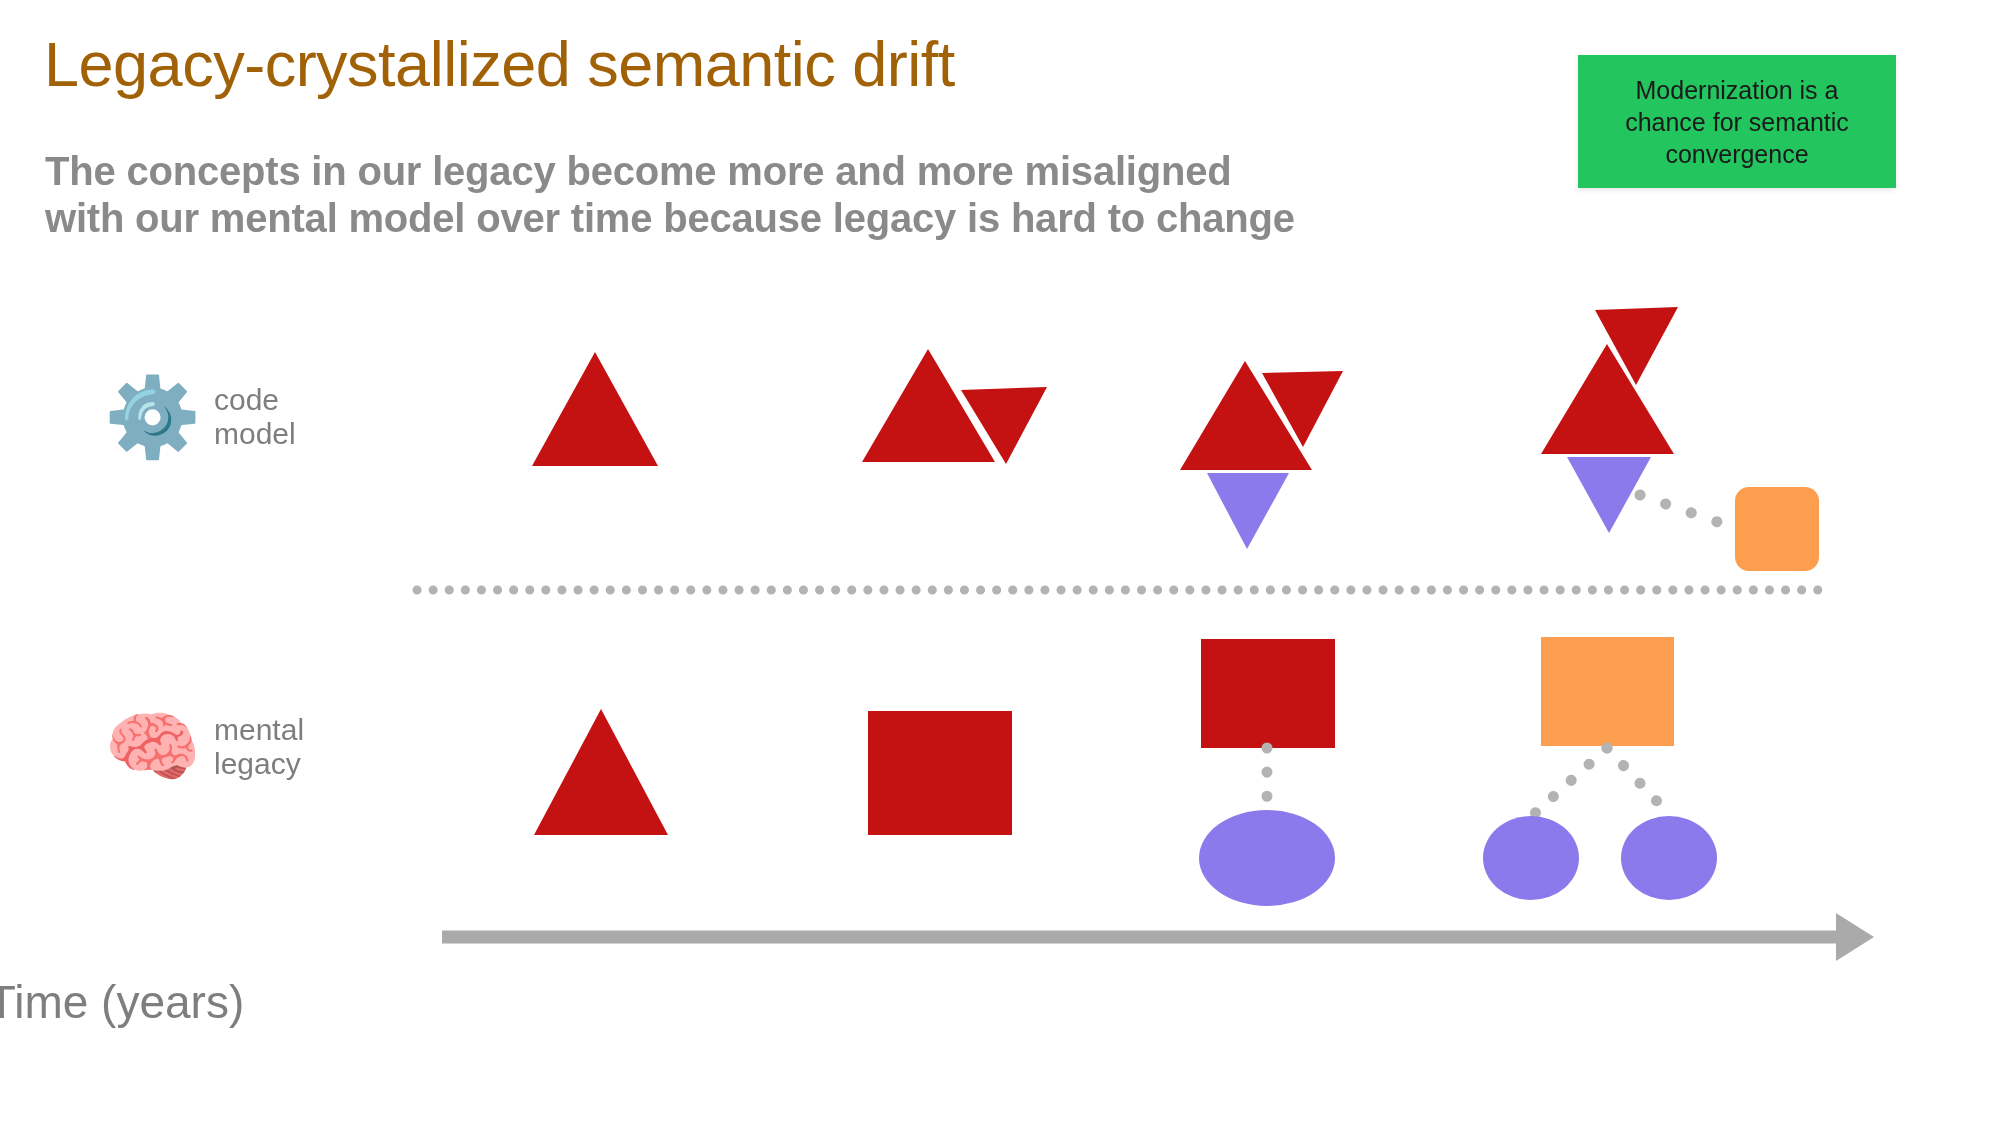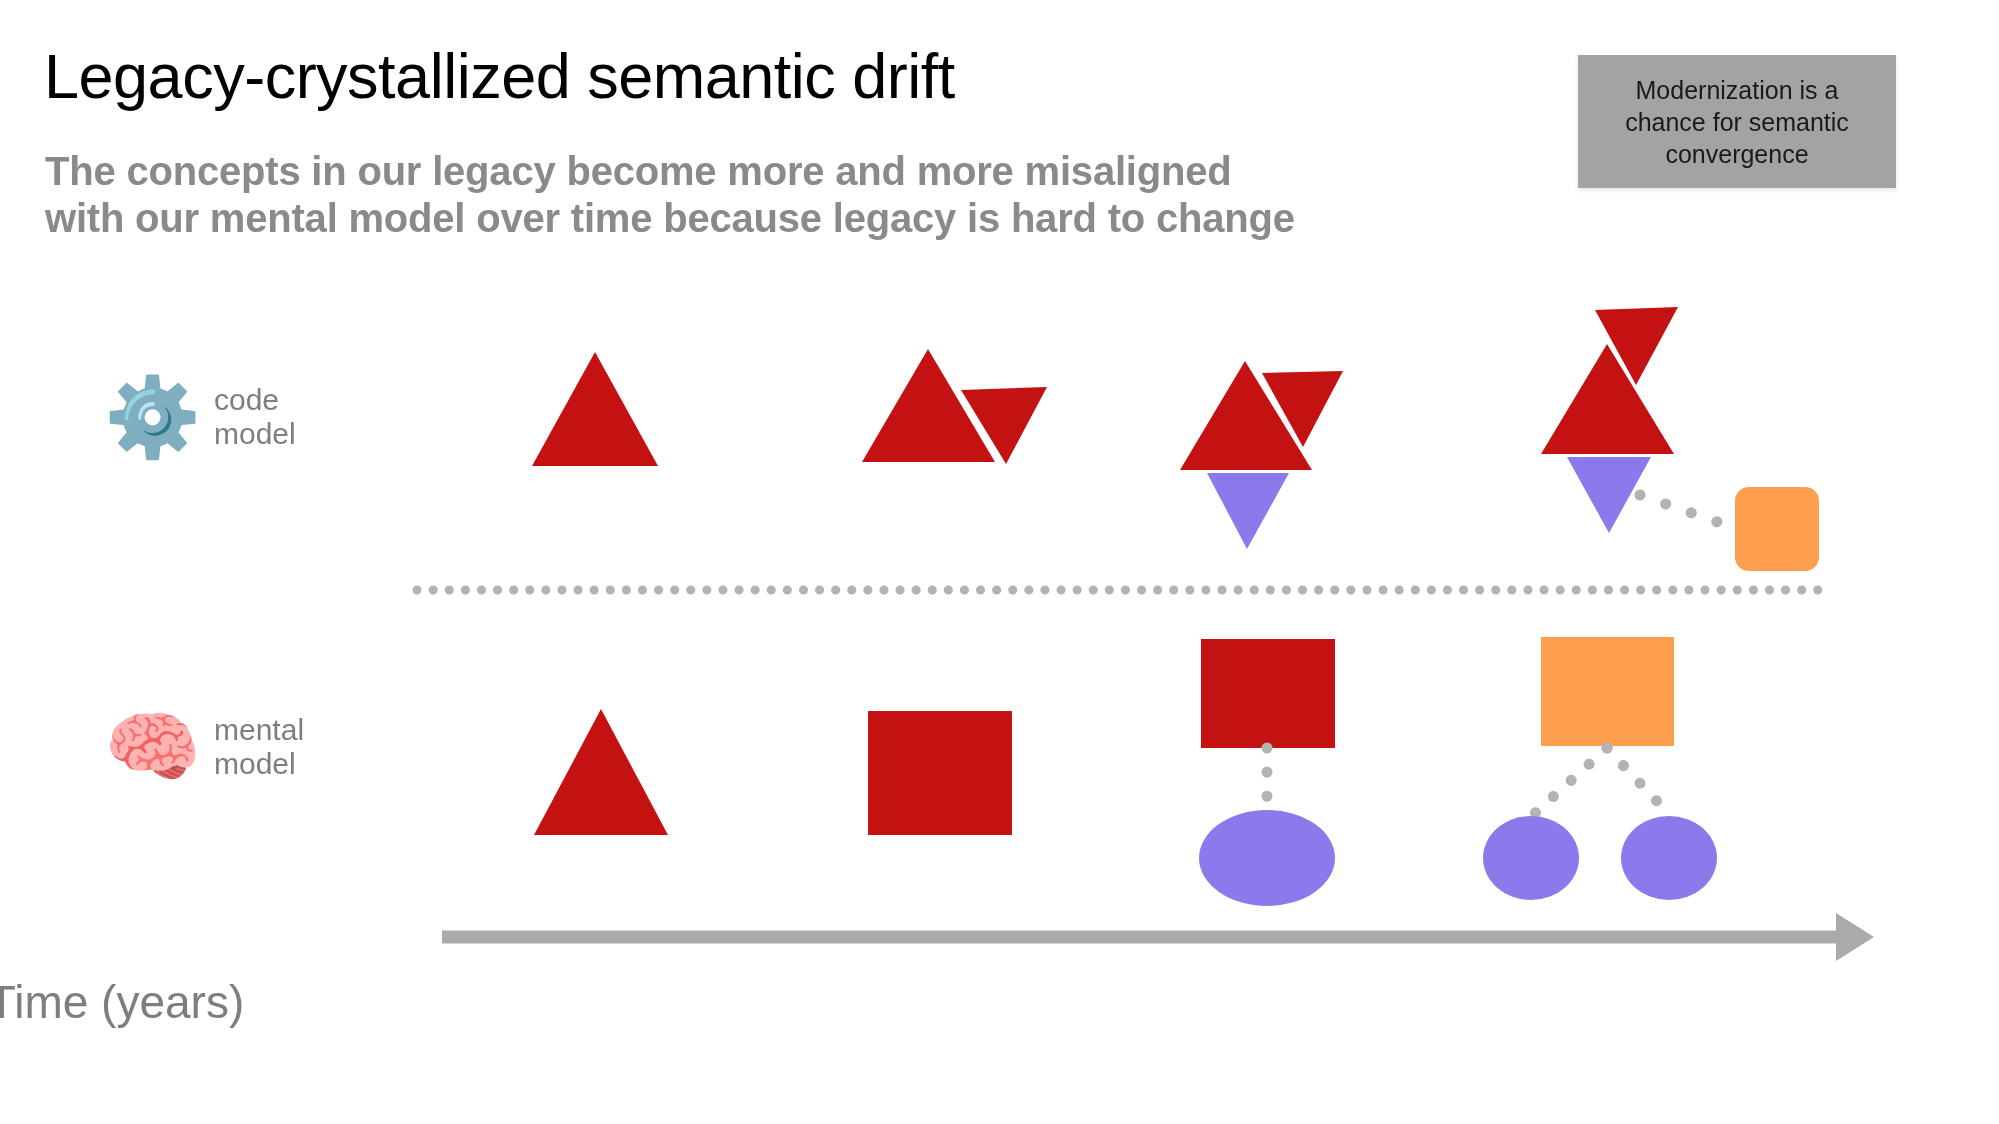--- a/index.html
+++ b/index.html
@@ -13,25 +13,25 @@
     position: relative;
     overflow: hidden;
     font-family: "Liberation Sans", sans-serif;
     -webkit-font-smoothing: antialiased;
   }
 
   
   #slide-title {
     position: absolute;
     left: 44px;
-    top: 40px;
+    top: 28px;
     font-size: 63px;
     font-weight: 400;
     letter-spacing: -0.5px;
-    color: #000000;
+    color: #a16207;
     white-space: nowrap;
     line-height: 1.15;
   }
   #slide-subtitle {
     position: absolute;
     left: 45px;
     top: 148px;
     font-size: 40px;
     font-weight: 700;
     color: #8a8a8a;
@@ -40,21 +40,21 @@
     letter-spacing: -0.2px;
   }
 
   
   #sticky-note {
     position: absolute;
     left: 1578px;
     top: 55px;
     width: 318px;
     height: 133px;
-    background: #a3a3a3;
+    background: #22c55e;
     box-shadow: 0 2px 5px rgba(0,0,0,0.10);
     display: flex;
     align-items: center;
     justify-content: center;
     text-align: center;
     padding: 8px 14px;
     box-sizing: border-box;
   }
   #sticky-note .note-text {
     font-size: 25px;
@@ -121,21 +121,21 @@
 
 <div class="row-label" id="row-label-code">
   <span class="emoji">⚙️</span>
   <span class="label-text">code
 model</span>
 </div>
 
 <div class="row-label" id="row-label-mental">
   <span class="emoji">🧠</span>
   <span class="label-text">mental
-model</span>
+legacy</span>
 </div>
 
 <svg id="diagram-svg" viewBox="0 0 1999 1124">
 
   <g>
     <polygon points="595,352 658,466 532,466" fill="#c41111"></polygon>
   </g>
 
   <g>
     <polygon points="928,349 995,462 862,462" fill="#c41111"></polygon>

